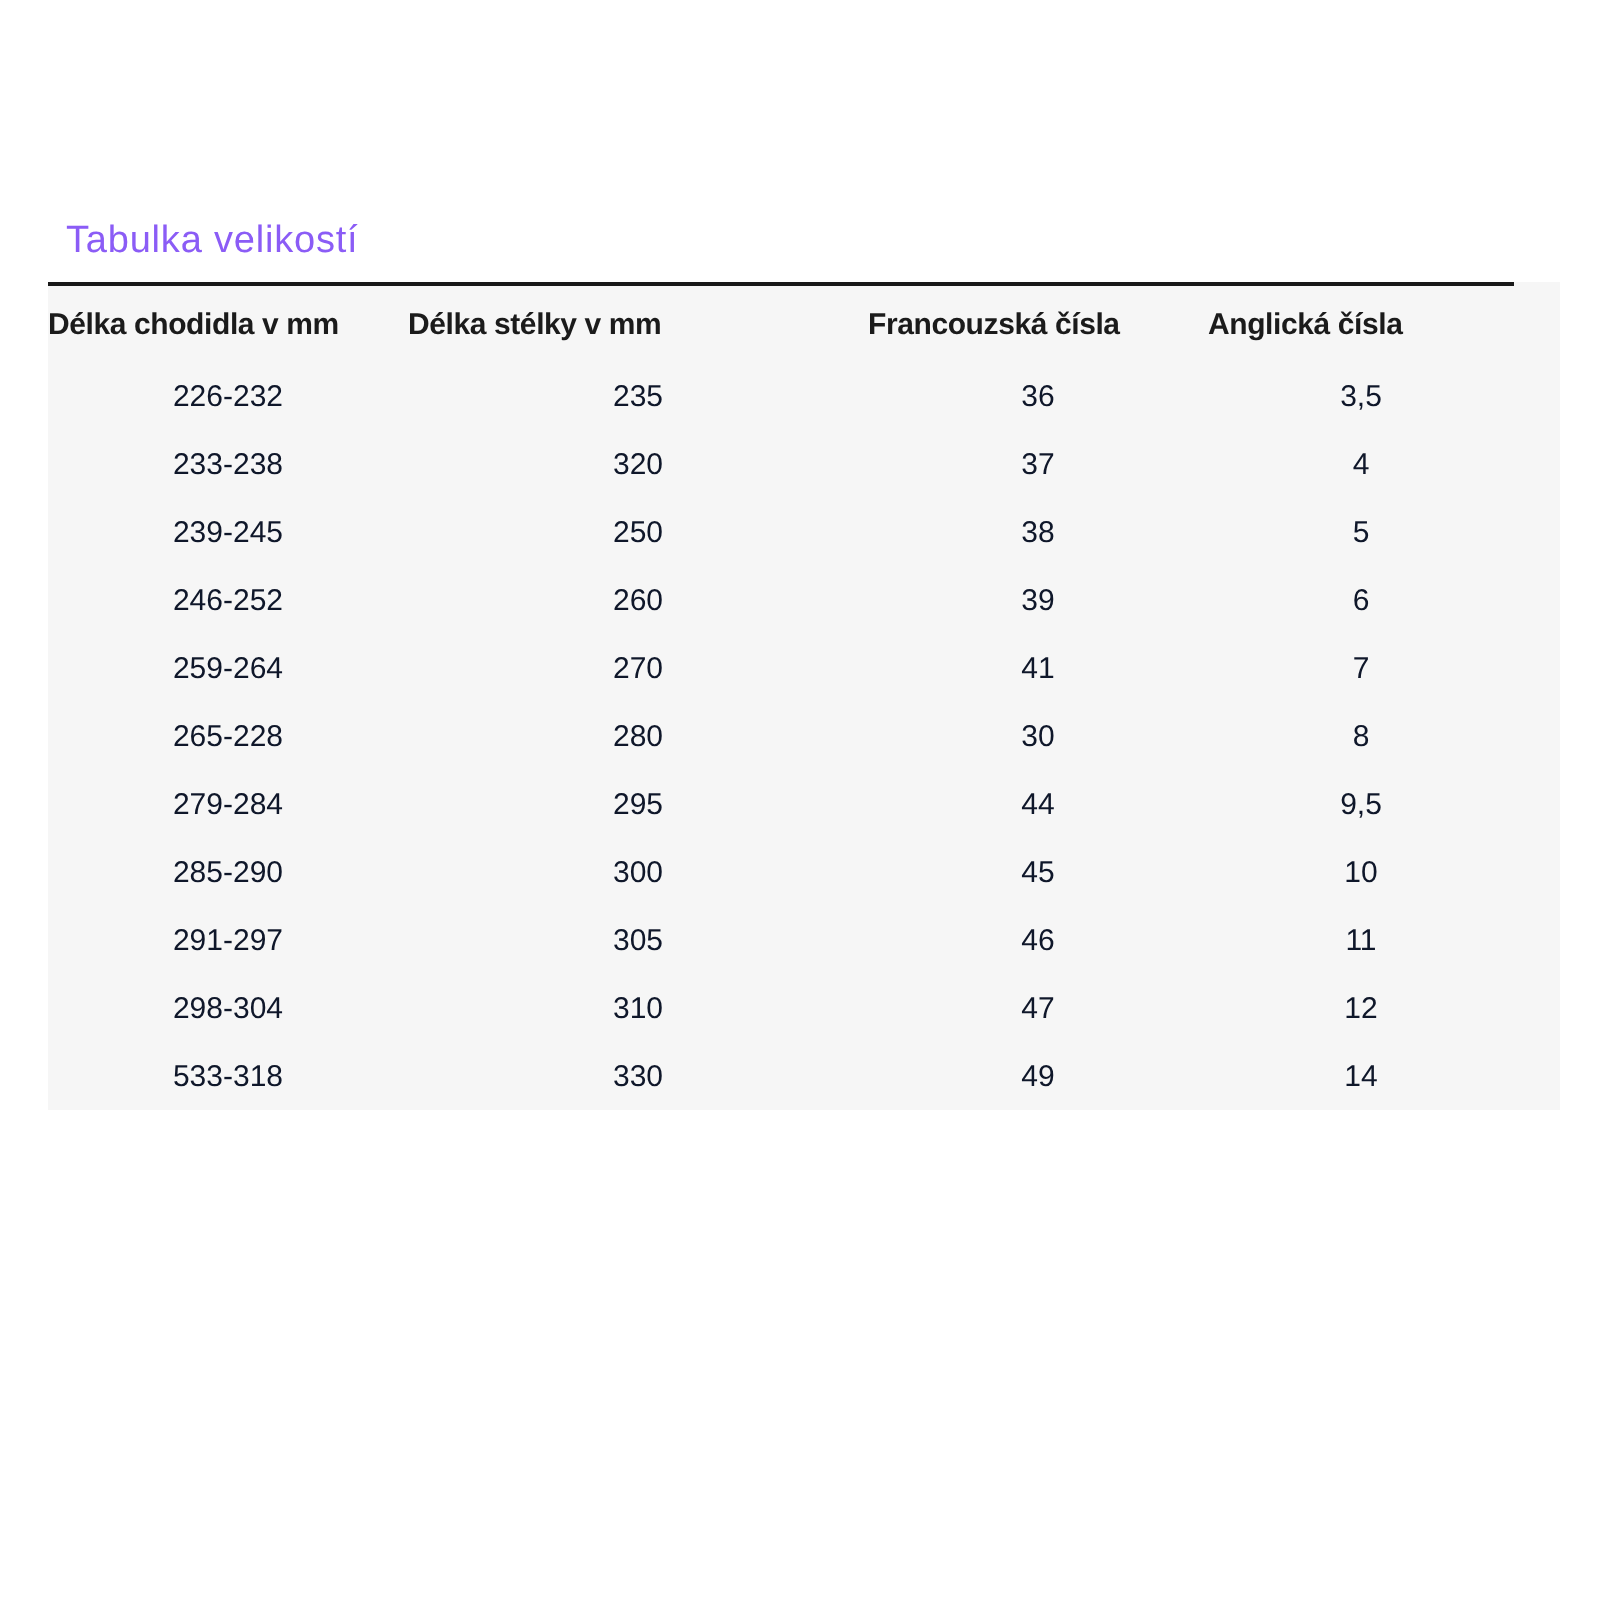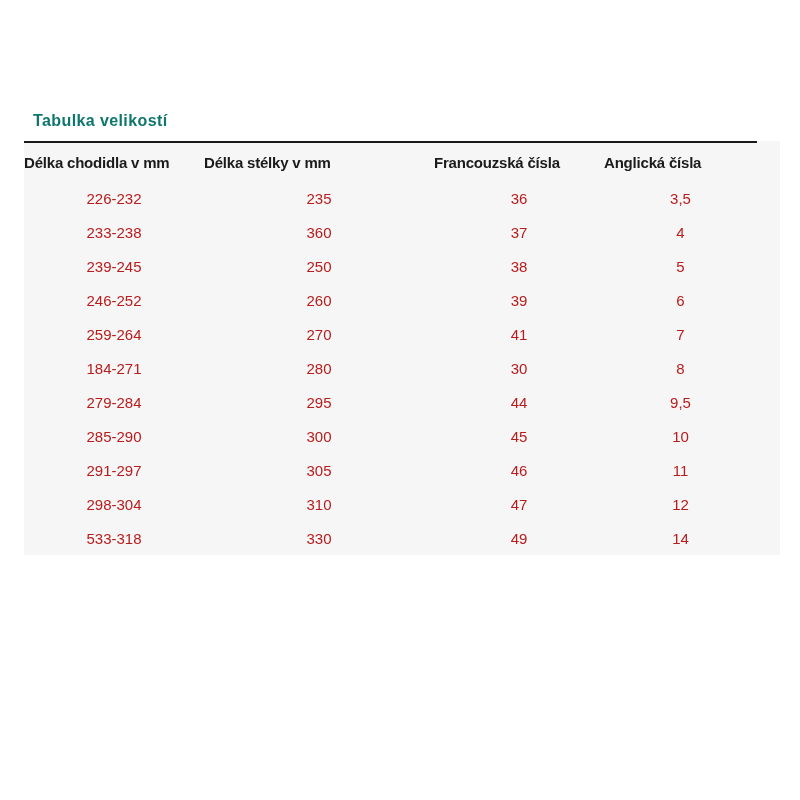--- a/index.html
+++ b/index.html
@@ -12,24 +12,24 @@
     position: relative;
     width: 800px;
     height: 800px;
     background: #ffffff;
     overflow: hidden;
   }
   .page-title {
     position: absolute;
     left: 33px;
     top: 110px;
-    font-size: 16px;
+    font-size: 19px;
     line-height: 22px;
-    font-weight: 700;
-    color: #0f766e;
+    font-weight: 400;
+    color: #8b5cf6;
     letter-spacing: 0.4px;
   }
   .table-wrap {
     position: absolute;
     left: 24px;
     top: 141px;
     width: 756px;
     background: var(--table-bg, #f6f6f6);
   }
   table.size-table {
@@ -53,21 +53,21 @@
     letter-spacing: -0.2px;
     white-space: nowrap;
   }
   table.size-table td {
     height: 34px;
     padding: 0;
     text-align: center;
     vertical-align: middle;
     font-size: 15px;
     font-weight: 400;
-    color: #b91c1c;
+    color: #0f172a;
     white-space: nowrap;
   }
 </style>
 </head>
 <body>
 
 <div id="canvas">
 
   <div class="page-title">Tabulka velikostí</div>
 
@@ -89,21 +89,21 @@
       </thead>
       <tbody>
           <tr>
             <td>226-232</td>
             <td>235</td>
             <td>36</td>
             <td>3,5</td>
           </tr>
           <tr>
             <td>233-238</td>
-            <td>360</td>
+            <td>320</td>
             <td>37</td>
             <td>4</td>
           </tr>
           <tr>
             <td>239-245</td>
             <td>250</td>
             <td>38</td>
             <td>5</td>
           </tr>
           <tr>
@@ -112,21 +112,21 @@
             <td>39</td>
             <td>6</td>
           </tr>
           <tr>
             <td>259-264</td>
             <td>270</td>
             <td>41</td>
             <td>7</td>
           </tr>
           <tr>
-            <td>184-271</td>
+            <td>265-228</td>
             <td>280</td>
             <td>30</td>
             <td>8</td>
           </tr>
           <tr>
             <td>279-284</td>
             <td>295</td>
             <td>44</td>
             <td>9,5</td>
           </tr>

